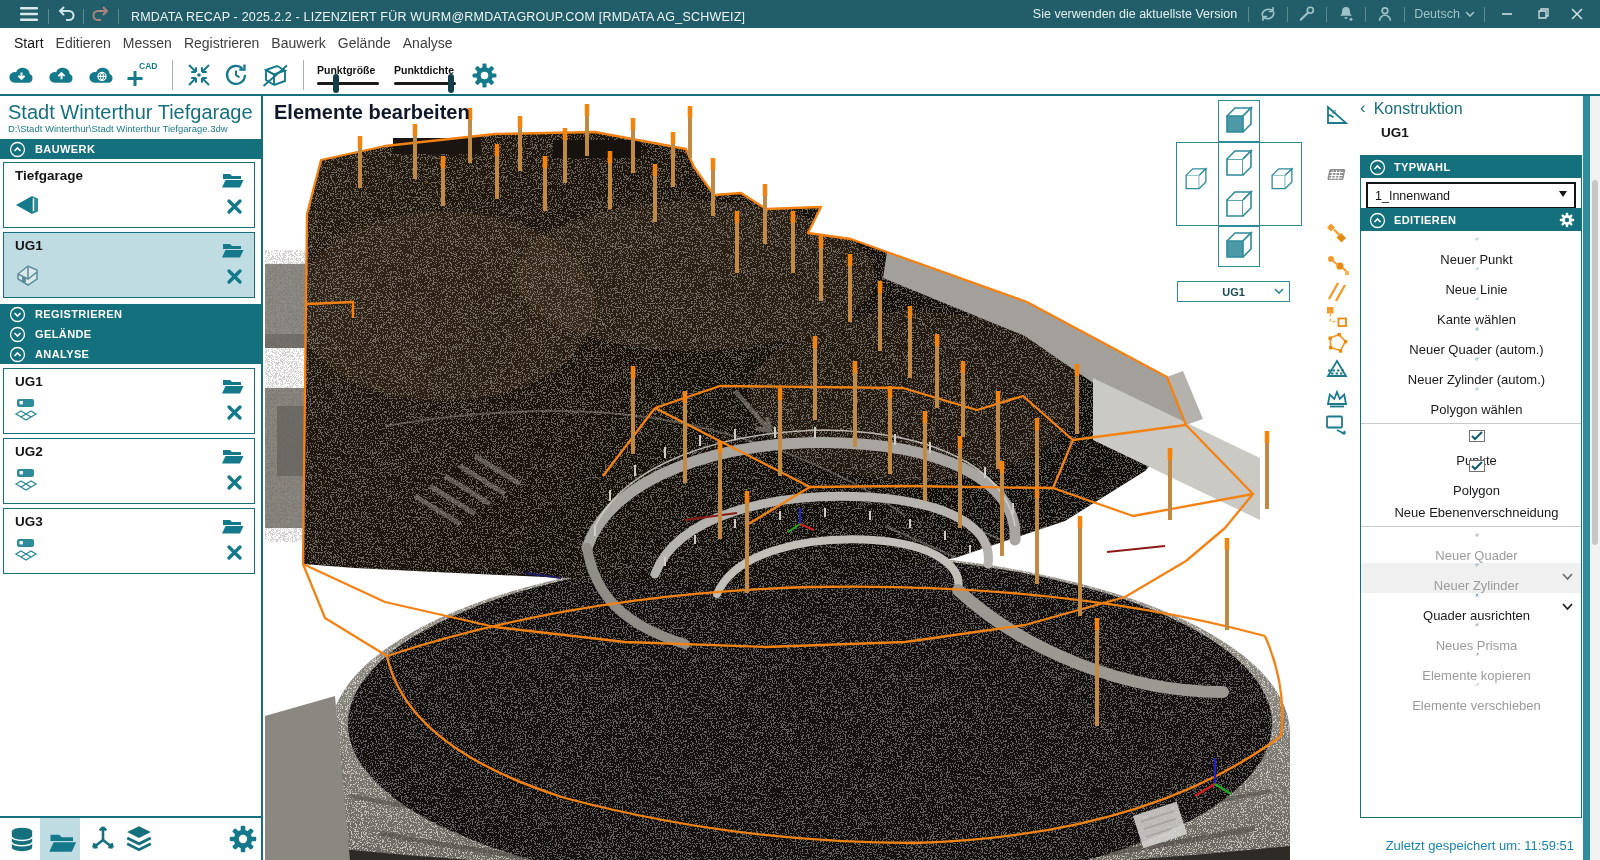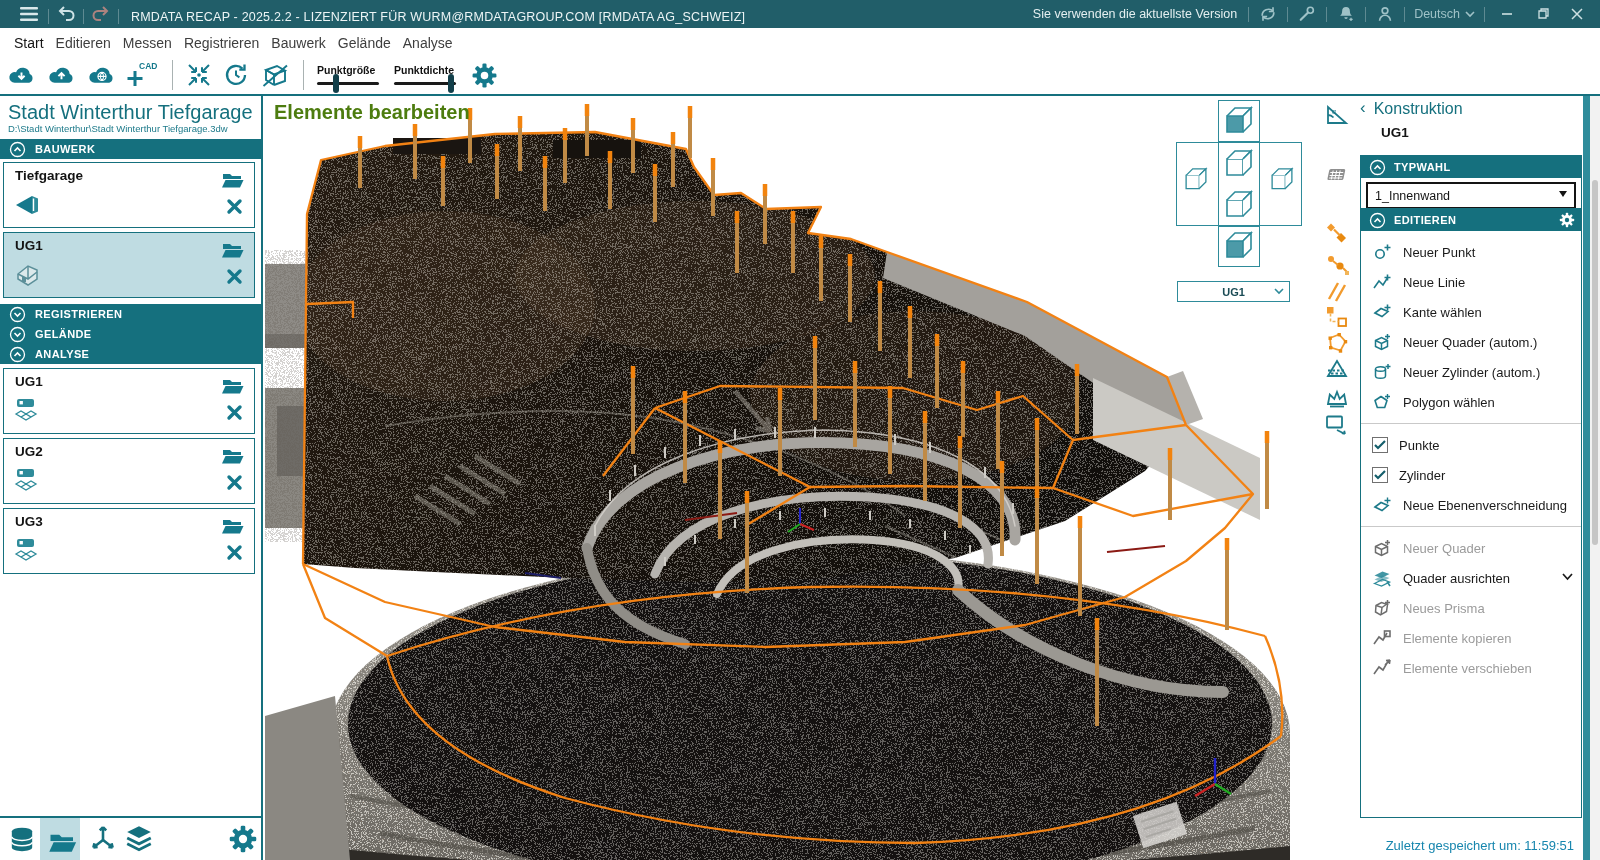--- a/index.html
+++ b/index.html
@@ -43,21 +43,21 @@
   .card.selected{background:#BFDCE2;}
   .clabel{position:absolute;left:11px;top:5px;font-size:13.5px;font-weight:bold;color:#141414;}
   .cicon{position:absolute;left:10px;top:27px;}
   .cbtn{position:absolute;right:9px;}
   .cbtn.f{top:6px;} .cbtn.x{top:34px;}
   .dock{position:absolute;left:0;bottom:0;width:261px;height:42px;border-top:2px solid #15707E;
         background:#fff;display:flex;align-items:center;}
   .dock-sel{position:absolute;left:40px;top:0;width:40px;height:42px;background:#BFDCE2;}
   
   .canvas{position:absolute;left:265px;top:96px;width:1065px;height:764px;background:#fff;overflow:hidden;}
-  .mode-title{position:absolute;left:9px;top:5px;font-size:20px;font-weight:bold;color:#4d7c0f;}
+  .mode-title{position:absolute;left:9px;top:5px;font-size:20px;font-weight:bold;color:#0f172a;}
   .navcube{position:absolute;left:911px;top:4px;width:126px;height:167px;}
   .nc-cell{position:absolute;border:1.5px solid #2E8B9A;box-sizing:border-box;}
   .nc-cube{position:absolute;}
   .lvl-dd{position:absolute;left:912px;top:185px;width:113px;height:21px;border:1.5px solid #2E8B9A;
           background:#fff;display:flex;align-items:center;justify-content:center;box-sizing:border-box;}
   .lvl-dd span{font-size:11px;font-weight:bold;color:#1A4B55;}
   .lvl-dd .dchev{position:absolute;right:5px;top:6px;}
   
   .toolstrip{position:absolute;left:1322px;top:96px;width:30px;height:764px;background:#fff;}
   .ts-icon{position:absolute;left:2px;width:26px;height:26px;}
@@ -70,21 +70,21 @@
   .pbox{position:absolute;left:2px;width:222px;border:1.5px solid #15707E;box-sizing:border-box;background:#fff;}
   .phdr{height:22px;background:#15707E;color:#fff;display:flex;align-items:center;gap:8px;
         padding-left:8px;font-size:11px;font-weight:bold;letter-spacing:.4px;position:relative;}
   .phdr .hgear{position:absolute;right:6px;top:3px;}
   .typdd{position:relative;margin:4px 5px 5px 5px;height:23px;border:2px solid #141414;background:#fff;
          display:flex;align-items:center;padding-left:7px;font-size:12.5px;color:#141414;}
   .typdd .caret{position:absolute;right:7px;top:7px;width:0;height:0;border-left:4.5px solid transparent;
          border-right:4.5px solid transparent;border-top:6px solid #141414;}
   .rows{padding-top:6px;}
   .prow{position:relative;display:flex;align-items:center;height:30px;padding-left:11px;gap:11px;
-        font-size:13px;color:#1A1A1A;}
+        font-size:13px;color:#1A1A1A;flex-direction:column;}
   .prow.dis{color:#9B9B9B;}
   .prow.hov{background:#F0F0F0;}
   .psep{height:1px;background:#C9C9C9;margin:6px 0;}
   .cb{width:16px;height:16px;border:1.5px solid #707070;background:#fff;box-sizing:border-box;
       display:flex;align-items:center;justify-content:center;}
   .rowchev{position:absolute;right:8px;top:10px;}
   .saved{position:absolute;right:8px;top:742px;font-size:13px;color:#1786AE;}
   .win-border{position:absolute;left:1583px;top:96px;width:7px;height:764px;background:#2F8C9B;}
   .vscroll{position:absolute;left:1590px;top:96px;width:10px;height:764px;background:#F2F2F2;}
   .vthumb{position:absolute;left:2px;top:84px;width:6px;height:365px;background:#C6C6C6;border-radius:3px;}
@@ -847,21 +847,21 @@
               </svg>
             </div>
           <span>Punkte</span>
         </div>
         <div class="prow">
           <div class="cb">
               <svg width="12" height="10" viewBox="0 0 12 10">
                 <path d="M1 5l3 3 7-7" stroke="#155E6B" stroke-width="2.2" fill="none"></path>
               </svg>
             </div>
-          <span>Zylinder</span>
+          <span>Polygon</span>
         </div>
         <div class="prow">
           <svg width="20" height="20" viewBox="0 0 20 20">
               <g stroke="#1D7A8A" stroke-width="1.6" fill="none">
                 <path d="M3 12l6-4.5 7 3-6 5z"></path>
                 <path d="M15.5 2.5v6M12.5 5.5h6" stroke-width="1.4"></path>
               </g>
             </svg>
           <span>Neue Ebenenverschneidung</span>
         </div>
@@ -869,20 +869,33 @@
         <div class="prow dis">
           <svg width="20" height="20" viewBox="0 0 20 20">
               <g stroke="#6E6E6E" stroke-width="1.5" fill="none">
                 <path d="M3.5 8.5l6-3 6 3v6l-6 3-6-3z"></path>
                 <path d="M3.5 8.5l6 3 6-3M9.5 11.5v6"></path>
                 <path d="M15.5 2v5M13 4.5h5"></path>
               </g>
             </svg>
           <span>Neuer Quader</span>
         </div>
+        <div class="prow dis hov">
+          <svg width="20" height="20" viewBox="0 0 20 20">
+              <g stroke="#2E8B9A" stroke-width="1.5" fill="none">
+                <ellipse cx="8.5" cy="7" rx="5" ry="2.3"></ellipse>
+                <path d="M3.5 7v7c0 1.3 2.2 2.3 5 2.3s5-1 5-2.3V7"></path>
+                <path d="M16 2v5M13.5 4.5h5"></path>
+              </g>
+            </svg>
+          <span>Neuer Zylinder</span>
+          <svg class="rowchev" width="11" height="8" viewBox="0 0 11 8">
+              <path d="M1 1l4.5 5L10 1" stroke="#6E6E6E" stroke-width="1.7" fill="none"></path>
+            </svg>
+        </div>
         <div class="prow">
           <svg width="20" height="20" viewBox="0 0 20 20">
               <path d="M2.5 7.5l8-4 7 2.5-8 4z" fill="#2E8B9A" opacity=".9"></path>
               <path d="M2.5 11.5l8-4 7 2.5-8 4z" fill="#2E8B9A" opacity=".55"></path>
               <path d="M2.5 15.5l8-4 7 2.5-8 4z" stroke="#2E8B9A" stroke-width="1.3" fill="none"></path>
               <path d="M15 13.5l3 4.5" stroke="#2E8B9A" stroke-width="1.6"></path>
             </svg>
           <span>Quader ausrichten</span>
           <svg class="rowchev" width="11" height="8" viewBox="0 0 11 8">
               <path d="M1 1l4.5 5L10 1" stroke="#1A1A1A" stroke-width="1.7" fill="none"></path>

